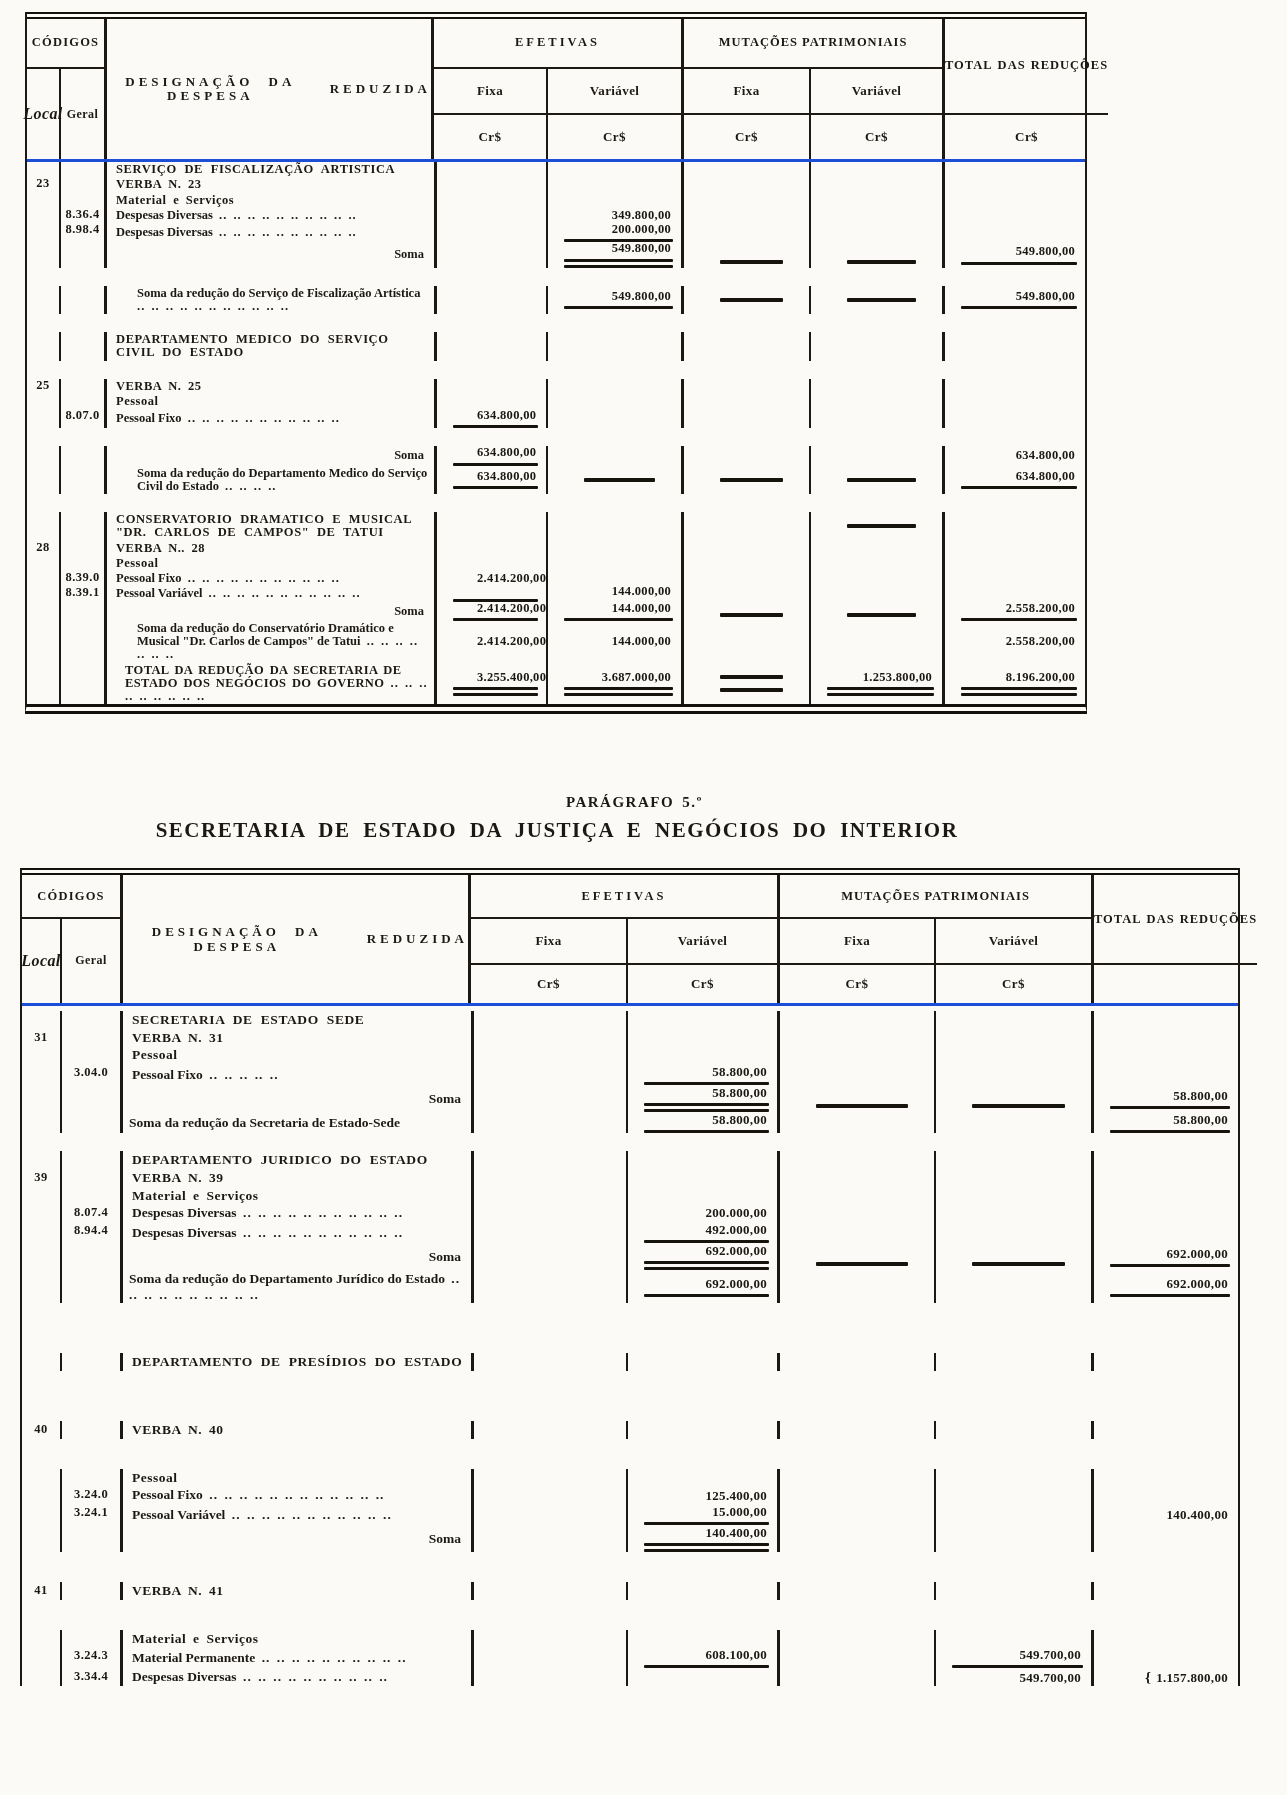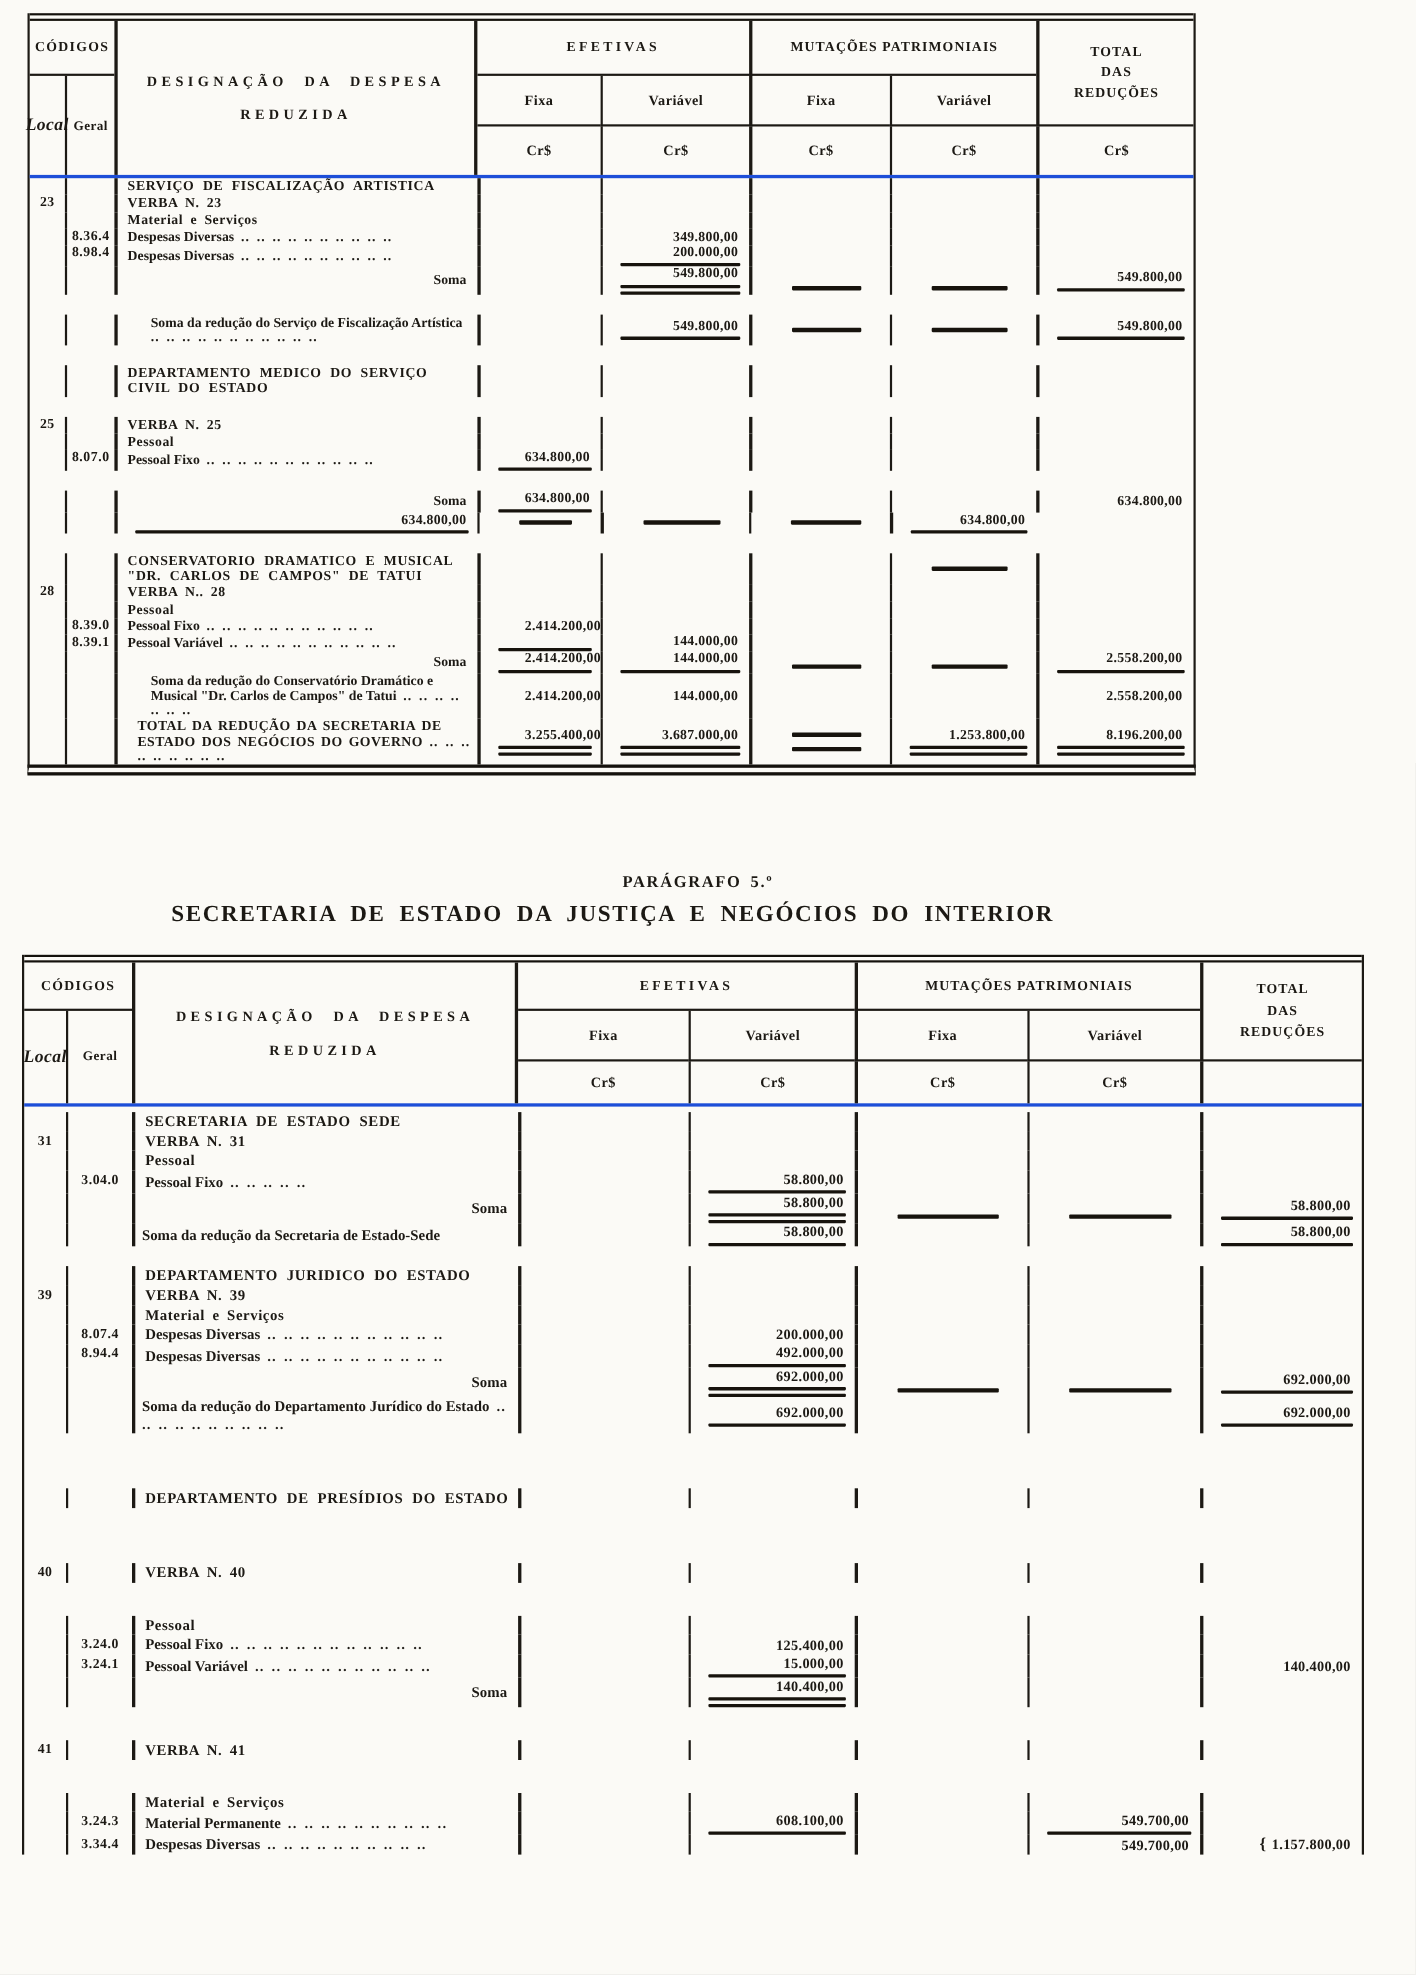--- a/index.html
+++ b/index.html
@@ -15,24 +15,24 @@
   .t2{left:20px;top:868px;width:1216px;
       --cols:38px 60px 351px 155px 151px 157px 157px 1fr;font-size:13.5px;line-height:1.16;}
   
   .bhead{display:grid;grid-template-columns:var(--cols);border-top:7px double #14110c;border-bottom:3px solid #1d4ed8;}
   .t1 .bhead{grid-template-rows:50px 46px 44px;}
   .t2 .bhead{grid-template-rows:44px 46px 38px;}
   .h{display:flex;align-items:center;justify-content:center;text-align:center;font-size:12.5px;letter-spacing:1.2px;}
   .h.cod{grid-column:1/3;grid-row:1;border-bottom:2.5px solid #1c1914;}
   .h.lcl{grid-column:1;grid-row:2/4;font-size:16px;letter-spacing:.4px;font-style:italic;}
   .h.grl{grid-column:2;grid-row:2/4;border-left:2.5px solid #1c1914;font-size:12px;letter-spacing:.4px;}
-  .h.desig{grid-column:3;grid-row:1/4;flex-direction:column;gap:16px;border-left:3px solid #1c1914;border-right:3px solid #1c1914;letter-spacing:4px;word-spacing:8px;font-size:13px;}
+  .h.desig{grid-column:3;grid-row:1/4;flex-direction:row;gap:16px;border-left:3px solid #1c1914;border-right:3px solid #1c1914;letter-spacing:4px;word-spacing:8px;font-size:13px;}
   .h.efet{grid-column:4/6;grid-row:1;border-bottom:2.5px solid #1c1914;letter-spacing:3px;}
   .h.muta{grid-column:6/8;grid-row:1;border-left:3px solid #1c1914;border-bottom:2.5px solid #1c1914;letter-spacing:1px;}
-  .h.toth{grid-column:8;grid-row:1/3;flex-direction:column;gap:5px;border-left:3px solid #1c1914;border-bottom:2.5px solid #1c1914;letter-spacing:1px;}
+  .h.toth{grid-column:8;grid-row:1/3;flex-direction:row;gap:5px;border-left:3px solid #1c1914;border-bottom:2.5px solid #1c1914;letter-spacing:1px;}
   .h.f1{grid-column:4;grid-row:2;border-bottom:2.5px solid #1c1914;}
   .h.v1{grid-column:5;grid-row:2;border-left:2.5px solid #1c1914;border-bottom:2.5px solid #1c1914;}
   .h.f2{grid-column:6;grid-row:2;border-left:3px solid #1c1914;border-bottom:2.5px solid #1c1914;}
   .h.v2{grid-column:7;grid-row:2;border-left:2.5px solid #1c1914;border-bottom:2.5px solid #1c1914;}
   .h.sub{letter-spacing:.4px;font-size:13px;}
   .h.cr1{grid-column:4;grid-row:3;}
   .h.cr2{grid-column:5;grid-row:3;border-left:2.5px solid #1c1914;}
   .h.cr3{grid-column:6;grid-row:3;border-left:3px solid #1c1914;}
   .h.cr4{grid-column:7;grid-row:3;border-left:2.5px solid #1c1914;}
   .h.cr5{grid-column:8;grid-row:3;border-left:3px solid #1c1914;}
@@ -305,20 +305,23 @@
           <div class="bcell num c-mv"></div>
           <div class="bcell num c-tot">
             <div class="stack">
               <span class="val">634.800,00</span>
             </div>
           </div>
         </div>
         <div class="brow sub g2">
           <div class="bcell c-local"></div>
           <div class="bcell c-geral"></div>
+          <div class="bcell c-label">
+            <div class="labwrap"><span class="lab">Soma da redução do Departamento Medico do Serviço Civil do Estado</span><span class="lead"> .. .. .. ..</span></div>
+          </div>
           <div class="bcell num c-ef">
             <div class="stack">
               <span class="val">634.800,00</span>
               <i class="rl under"></i>
             </div>
           </div>
           <div class="bcell num c-ev">
             <div class="stack">
               <i class="rl dash"></i>
             </div>

